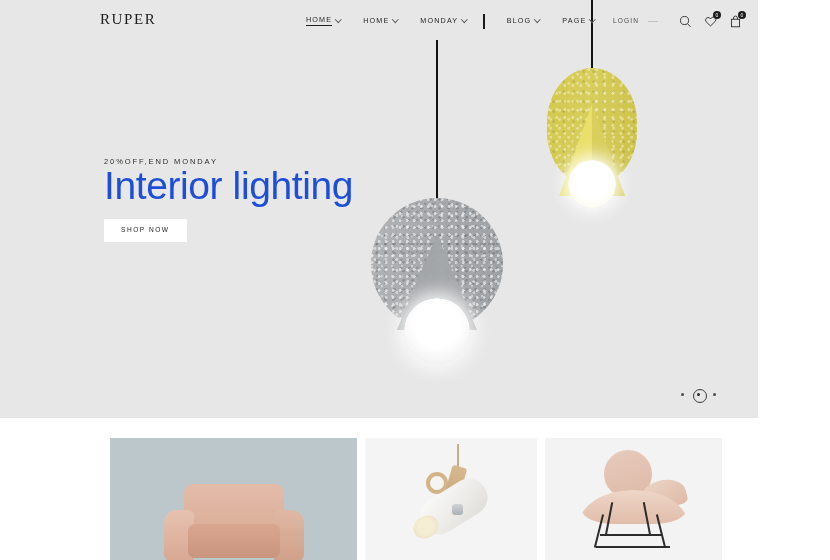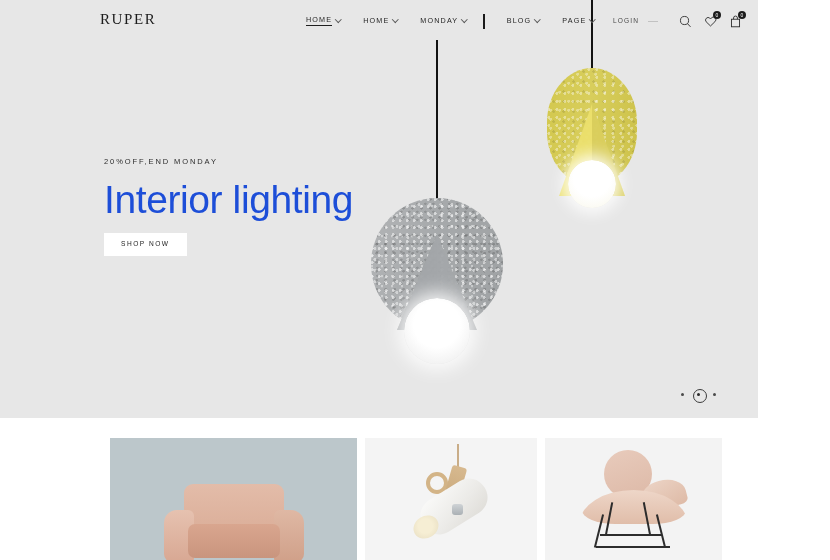--- a/index.html
+++ b/index.html
@@ -110,21 +110,20 @@
     text-align: center;
     letter-spacing: 0;
   }
 
   
   .hero-text { position: absolute; left: 104px; top: 158px; z-index: 20; }
   .eyebrow {
     font-size: 7.5px;
     letter-spacing: 1.9px;
     color: #2b2b2b;
-    margin-bottom: 14px;
     line-height: 1;
   }
   .hero-title {
     font-size: 39px;
     font-weight: 300;
     color: #1d4ed8;
     letter-spacing: -0.4px;
     line-height: 1.05;
     margin-bottom: 12px;
   }

